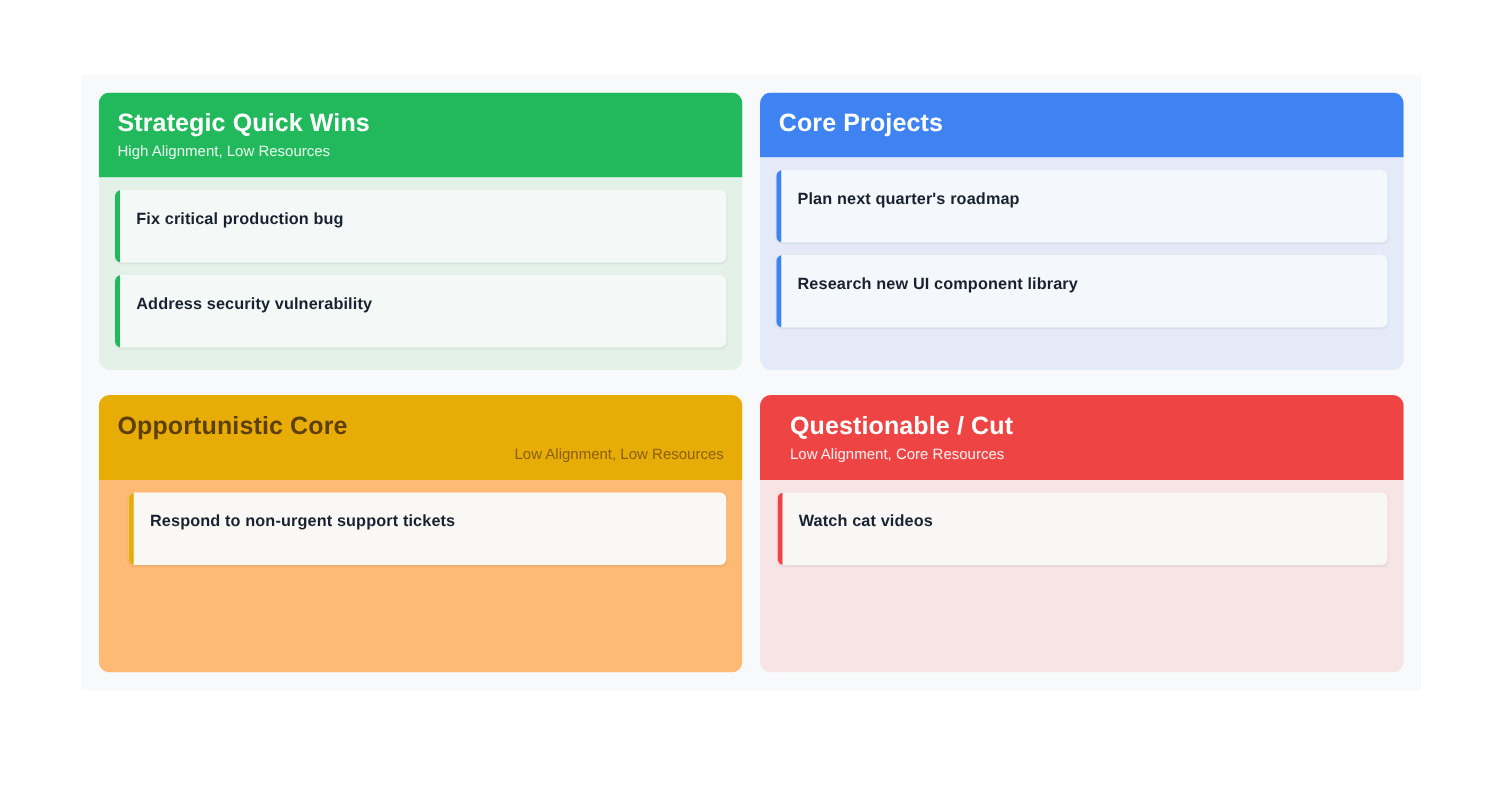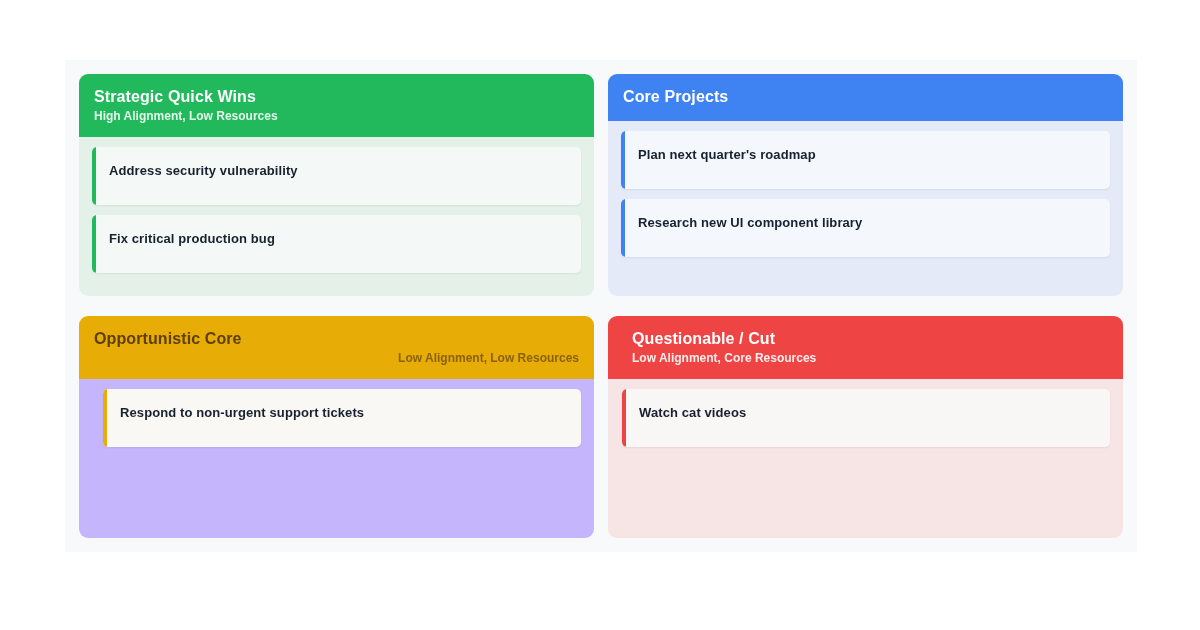--- a/index.html
+++ b/index.html
@@ -43,30 +43,30 @@
     background: #ffffff;
   }
 
   .quadrant-header {
     padding: 13px 15px 12px 15px;
     box-sizing: border-box;
     flex: 0 0 auto;
   }
 
   .quadrant-title {
-    font-size: 16px;
+    font-size: 20px;
     font-weight: bold;
     line-height: 1.25;
     letter-spacing: 0.1px;
     margin: 0 0 2px 0;
   }
 
   .quadrant-subtitle {
     font-size: 12px;
-    font-weight: bold;
+    font-weight: normal;
     line-height: 1.3;
     margin: 0;
   }
 
   .quadrant-body {
     flex: 1 1 auto;
     padding: 10px 13px 13px 13px;
     box-sizing: border-box;
     display: flex;
     flex-direction: column;
@@ -114,21 +114,21 @@
   #quadrant-core-projects .quadrant-title { color: #ffffff; }
   #quadrant-core-projects .quadrant-subtitle { color: rgba(255,255,255,0.88); }
   #quadrant-core-projects .quadrant-body { background: #e4eaf7; }
   #quadrant-core-projects .task-accent { background: #3f83f2; }
   #quadrant-core-projects .task-card { background: #f4f7fb; }
 
   
   #quadrant-opportunistic-tasks .quadrant-header { background: #e8ac06; }
   #quadrant-opportunistic-tasks .quadrant-title { color: #5d3f08; }
   #quadrant-opportunistic-tasks .quadrant-subtitle { color: #8a6208; text-align: right; }
-  #quadrant-opportunistic-tasks .quadrant-body { background: #c4b5fd; padding-left: 24px; }
+  #quadrant-opportunistic-tasks .quadrant-body { background: #fdba74; padding-left: 24px; }
   #quadrant-opportunistic-tasks .task-accent { background: #e8ac06; }
   #quadrant-opportunistic-tasks .task-card { background: #f9f8f4; }
 
   
   #quadrant-questionable-cut .quadrant-header { background: #ef4444; padding-left: 24px; }
   #quadrant-questionable-cut .quadrant-title { color: #ffffff; }
   #quadrant-questionable-cut .quadrant-subtitle { color: rgba(255,255,255,0.9); }
   #quadrant-questionable-cut .quadrant-body { background: #f7e4e4; padding-left: 14px; }
   #quadrant-questionable-cut .task-accent { background: #ef4444; }
   #quadrant-questionable-cut .task-card { background: #f9f6f6; }
@@ -140,25 +140,25 @@
   <div id="quadrant-grid">
 
     <section class="quadrant" id="quadrant-strategic-quick-wins">
       <header class="quadrant-header">
         <div class="quadrant-title">Strategic Quick Wins</div>
         <div class="quadrant-subtitle">High Alignment, Low Resources</div>
       </header>
       <div class="quadrant-body">
         <div class="task-card">
           <span class="task-accent"></span>
+          <span class="task-label">Fix critical production bug</span>
+        </div>
+        <div class="task-card">
+          <span class="task-accent"></span>
           <span class="task-label">Address security vulnerability</span>
-        </div>
-        <div class="task-card">
-          <span class="task-accent"></span>
-          <span class="task-label">Fix critical production bug</span>
         </div>
       </div>
     </section>
 
     <section class="quadrant" id="quadrant-core-projects">
       <header class="quadrant-header">
         <div class="quadrant-title">Core Projects</div>
       </header>
       <div class="quadrant-body">
         <div class="task-card">

